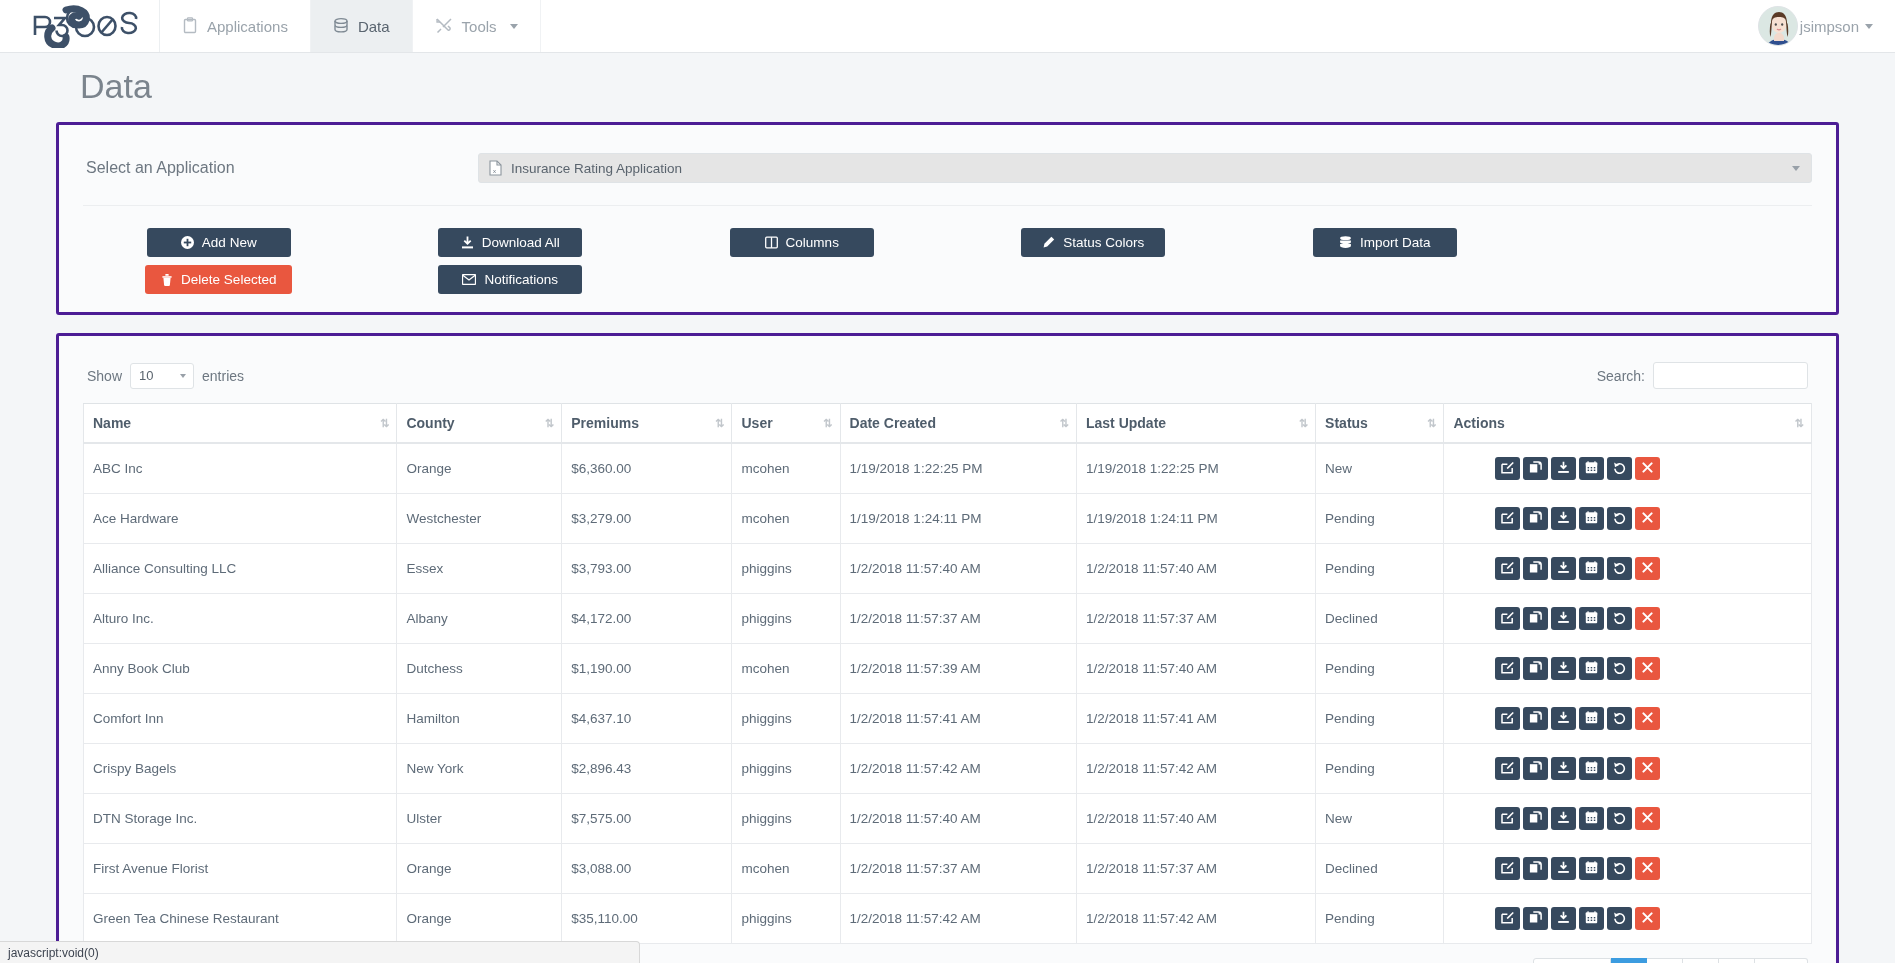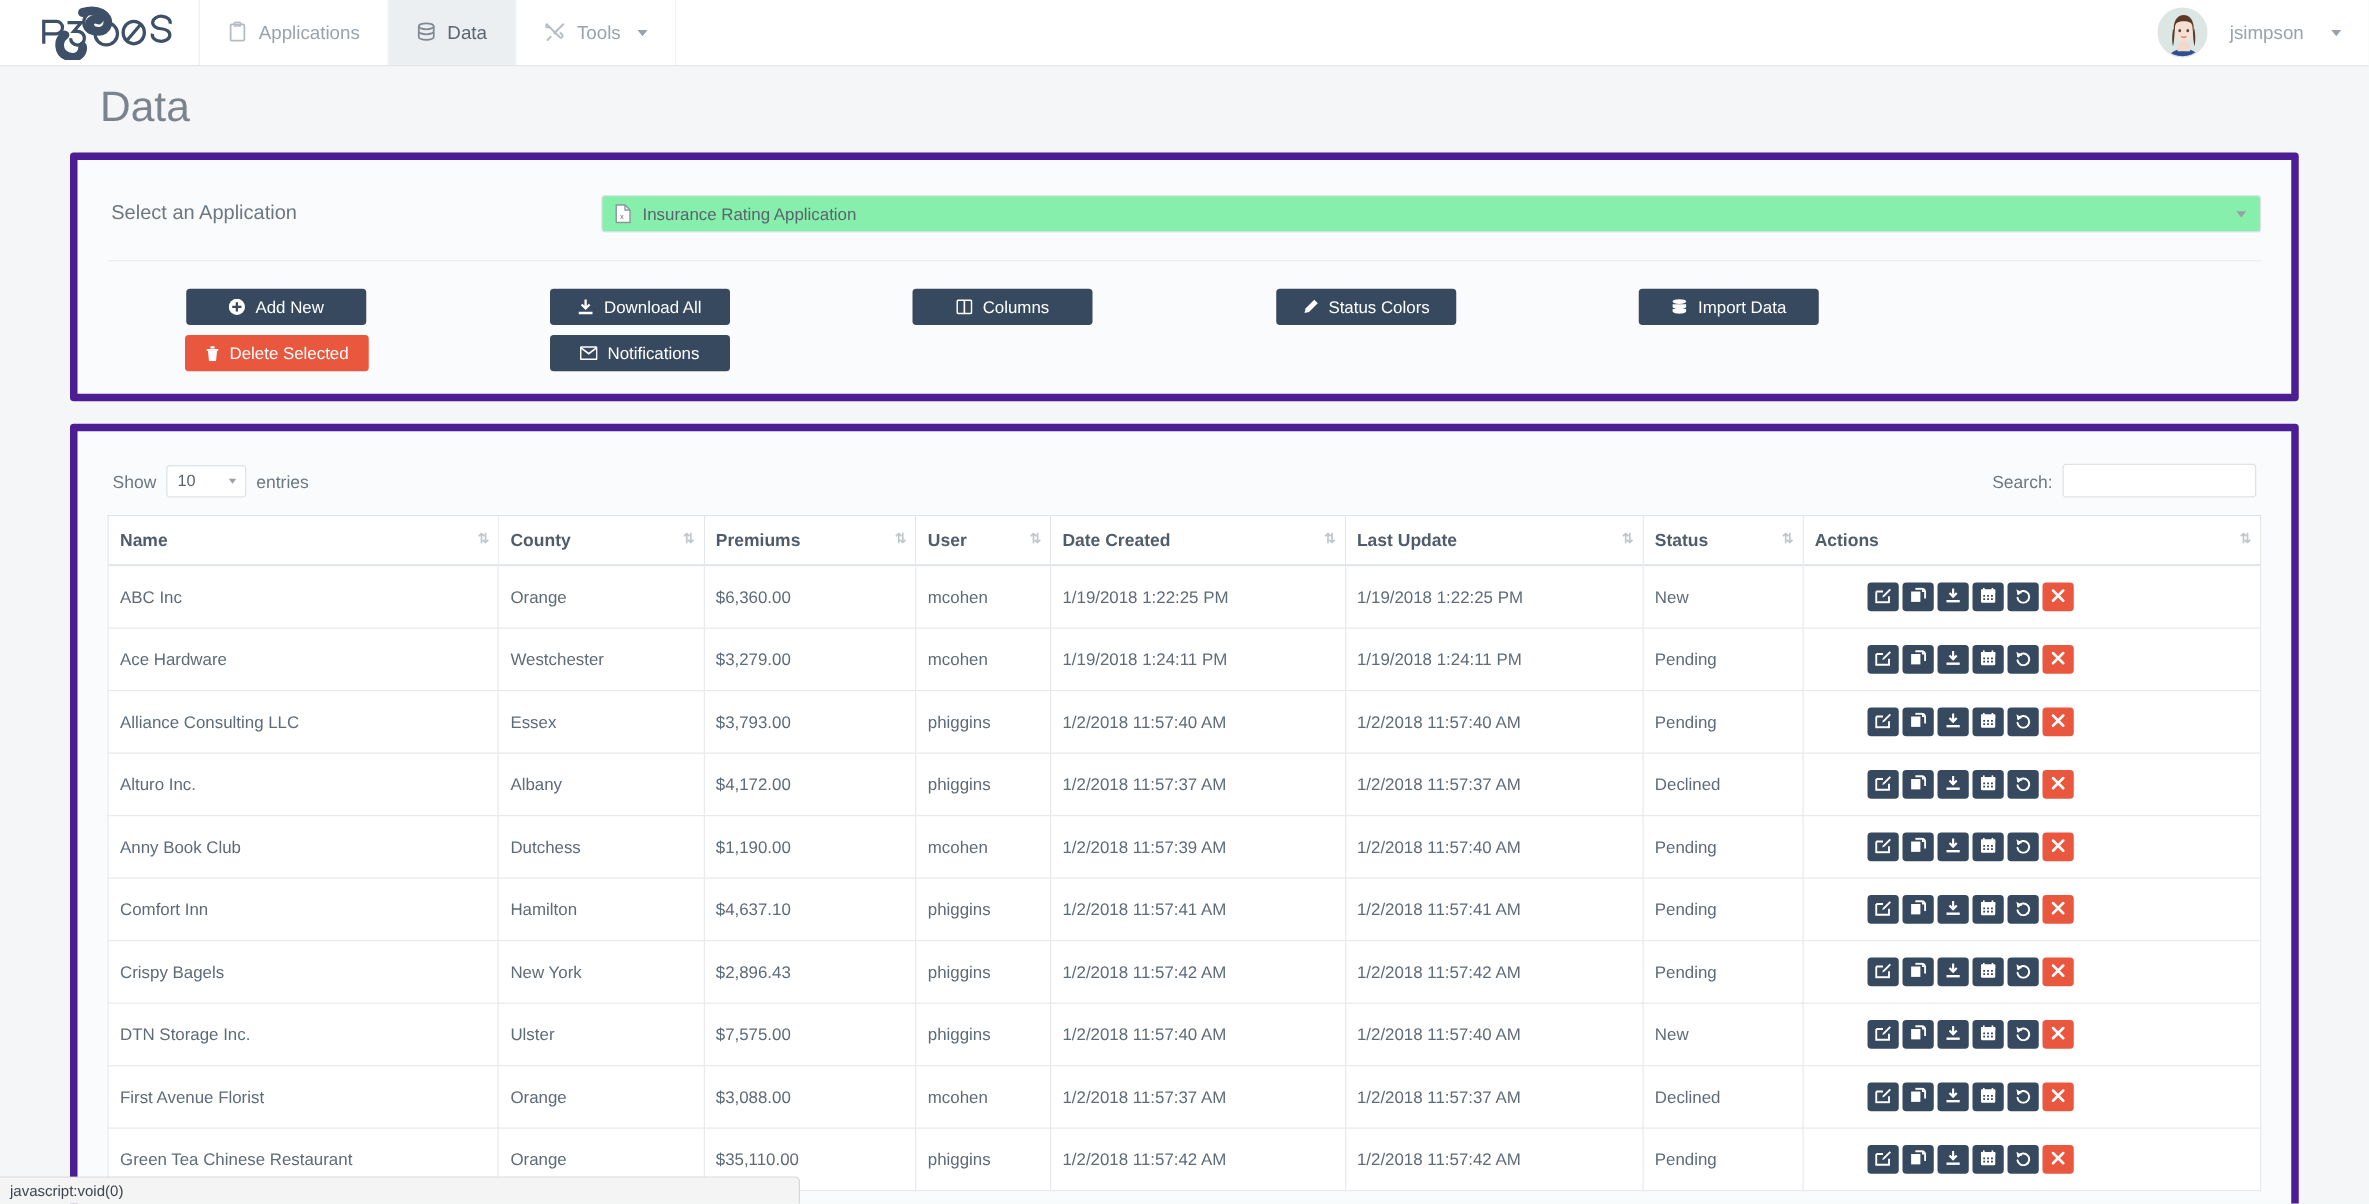--- a/index.html
+++ b/index.html
@@ -50,21 +50,21 @@
     width: 0; height: 0;
     border-left: 4px solid transparent;
     border-right: 4px solid transparent;
     border-top: 5px solid #9aa3ab;
     margin-left: 4px;
   }
   .user-area {
     margin-left: auto;
     display: flex;
     align-items: center;
-    gap: 18px;
+    gap: 2px;
     padding-right: 22px;
   }
   .avatar {
     width: 40px; height: 40px;
     border-radius: 50%;
     overflow: hidden;
     border: 1px solid #dfe3e6;
     background: #dce8e4;
     position: relative;
   }
@@ -81,38 +81,38 @@
   .page-title {
     font-size: 34px;
     font-weight: 300;
     color: #7b848d;
     padding: 14px 0 16px 24px;
     margin: 0;
   }
 
   .panel {
     background: #fafbfc;
-    border: 6px solid #4c1d95;
+    border: 3px solid #4c1d95;
     border-radius: 3px;
     margin-bottom: 18px;
   }
   .panel-pad { padding: 22px 24px 18px 24px; }
 
   .select-row {
     display: flex;
     align-items: center;
     padding: 6px 0 22px 0;
     border-bottom: 1px solid #eceef0;
     margin-bottom: 22px;
   }
   .select-label { font-size: 16px; color: #6d7781; width: 395px; padding-left: 3px; }
   .app-select {
     flex: 1;
     height: 30px;
-    background: #86efac;
+    background: #e5e5e5;
     border: 1px solid #dfe3e6;
     border-radius: 3px;
     display: flex;
     align-items: center;
     padding: 0 10px;
     font-size: 13.5px;
     color: #5a646e;
     cursor: pointer;
     position: relative;
   }

